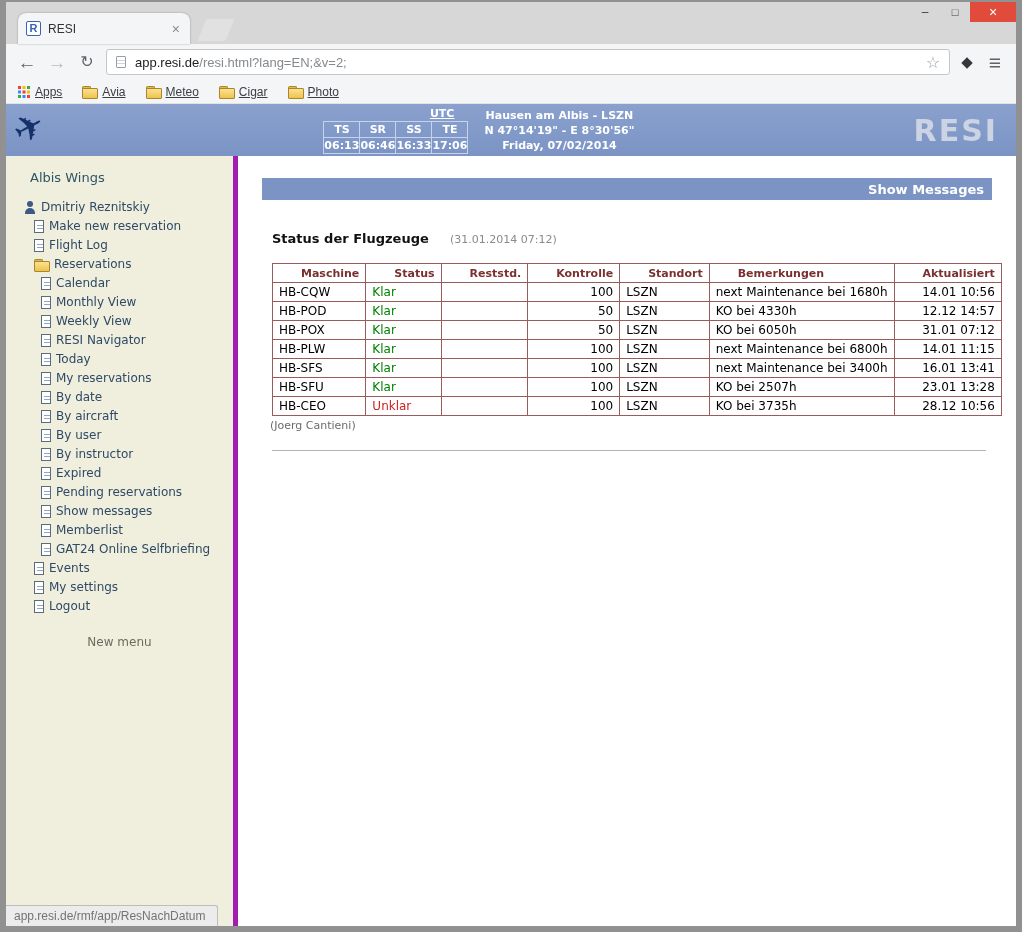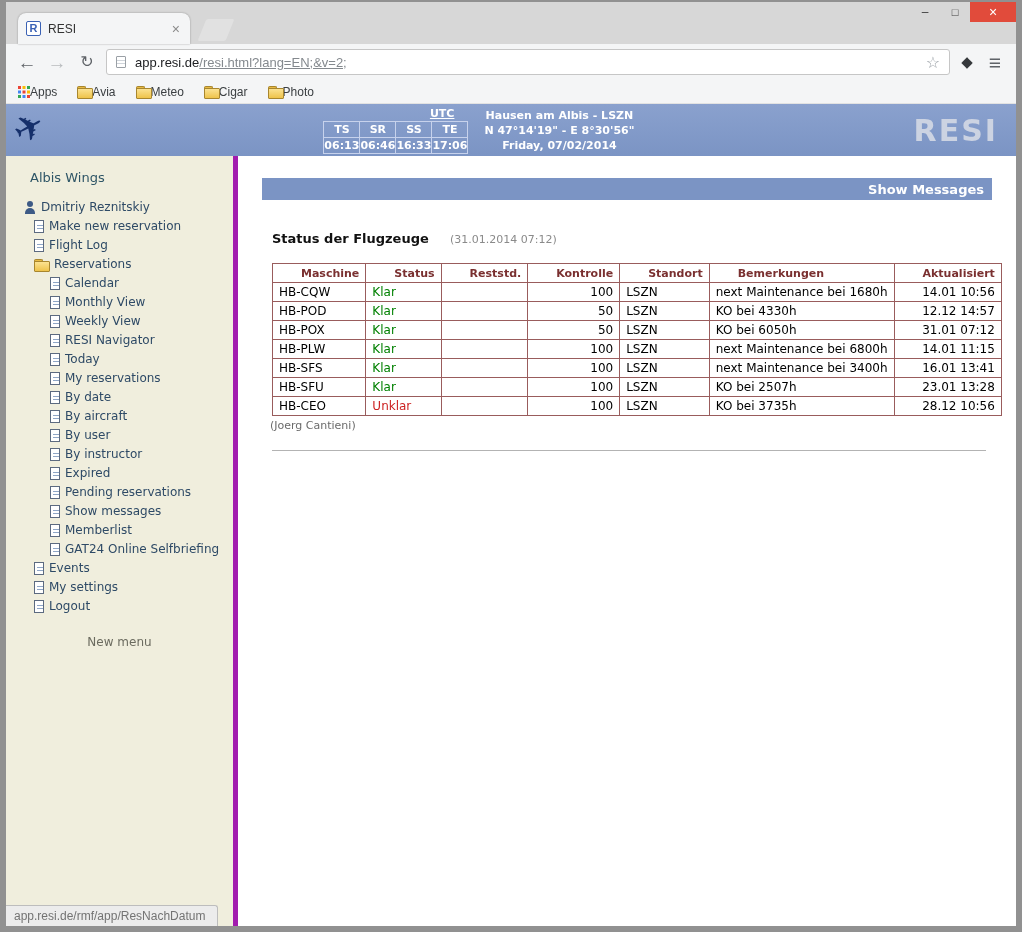--- a/index.html
+++ b/index.html
@@ -28,29 +28,29 @@
   
   .navbar { height:36px; background:#f4f5f6; display:flex; align-items:center; padding:0 10px; gap:8px; flex:none; }
   .navbtn { font-size:19px; color:#5f6368; width:22px; text-align:center; cursor:pointer; line-height:1; }
   .navbtn.disabled { color:#b8bbbe; }
   .navbtn.reload { font-size:16px; }
   .urlbar { flex:1; height:26px; background:#fff; border:1px solid #c6c6c6; border-radius:3px;
             display:flex; align-items:center; padding:0 9px; font-size:13px; cursor:text; }
   .page-ico { width:10px; height:12px; border:1px solid #9aa0a6; border-radius:1px; margin-right:9px;
               background:linear-gradient(to bottom,#fff 0 3px,#cfd4da 3px 4px,#fff 4px 6px,#cfd4da 6px 7px,#fff 7px); flex:none; }
   .url-domain { color:#202124; }
-  .url-path { color:#84898e;text-decoration:underline; }
+  .url-path { color:#84898e; }
   .star { margin-left:auto; color:#9aa0a6; font-size:16px; cursor:pointer; }
   .ext-ico { color:#35383b; font-size:15px; padding:0 3px; cursor:pointer; }
   .menu-ico { color:#5f6368; font-size:21px; padding:0 5px; cursor:pointer; line-height:1; }
 
   
   .bookmarks { height:24px; background:#f4f5f6; border-bottom:1px solid #e2e2e2; display:flex;
                align-items:center; padding:0 12px; gap:20px; font-size:12px; color:#3c4043; flex:none; }
-  .bm { display:flex; align-items:center; cursor:pointer; }
+  .bm { display:flex; align-items:center; gap:5px; cursor:pointer;text-decoration:underline; }
 
   .folder-ico, .folder-open-icon { position:relative; width:15px; height:12px; display:inline-block; flex:none; }
   .folder-ico::before, .folder-open-icon::before { content:""; position:absolute; left:0; top:0; width:7px; height:4px;
       background:#e9bb42; border:1px solid #a8862e; border-bottom:none; border-radius:2px 2px 0 0; }
   .folder-ico::after, .folder-open-icon::after { content:""; position:absolute; left:0; top:2px; width:14px; height:9px;
       background:linear-gradient(#fbe291,#eec34b); border:1px solid #a8862e; border-radius:1px; }
 
   
   .app-header { height:52px; background:linear-gradient(#8aa1ce,#7b94c4); display:flex; align-items:center;
                 color:#fff; flex:none; font-family:"DejaVu Sans", sans-serif; }
@@ -65,21 +65,21 @@
            font-family:"DejaVu Sans", sans-serif; }
 
   
   .app-body { flex:1; display:flex; overflow:hidden; }
 
   .sidebar { width:232px; background:#f0eedd; border-right:5px solid #a21caf; padding-top:14px;
              font-family:"DejaVu Sans", sans-serif; font-size:12px; color:#2e4a66; flex:none; }
   .sb-title { padding-left:24px; margin-bottom:10px; color:#2e5566; font-size:13px; }
   .tree-item { display:flex; align-items:flex-end; height:19px; padding-left:18px; cursor:pointer; white-space:nowrap; }
   .tree-item.lvl1 { padding-left:28px; }
-  .tree-item.lvl2 { padding-left:44px; }
+  .tree-item.lvl2 { padding-left:35px; }
   .ti-icon { margin-right:5px; flex:none; display:inline-block; }
   .document-icon { width:10px; height:13px; background:#fff; border:1px solid #5c6a80;
       background-image:repeating-linear-gradient(to bottom, transparent 0 2px, #8fa6c6 2px 3px);
       background-size:6px 8px; background-position:2px 2px; background-repeat:no-repeat; }
   .user-icon { position:relative; width:12px; height:13px; }
   .user-icon::before { content:""; position:absolute; top:0; left:3px; width:6px; height:6px; border-radius:50%; background:#3d5a85; }
   .user-icon::after { content:""; position:absolute; bottom:0; left:1px; width:10px; height:6px; border-radius:5px 5px 0 0; background:#3d5a85; }
   .sb-footer { margin-top:22px; text-align:center; color:#6b6b5f; font-size:12px; cursor:pointer; }
 
   .main { flex:1; background:#fff; padding:22px 24px 0 24px; font-family:"DejaVu Sans", sans-serif; overflow:hidden; }

